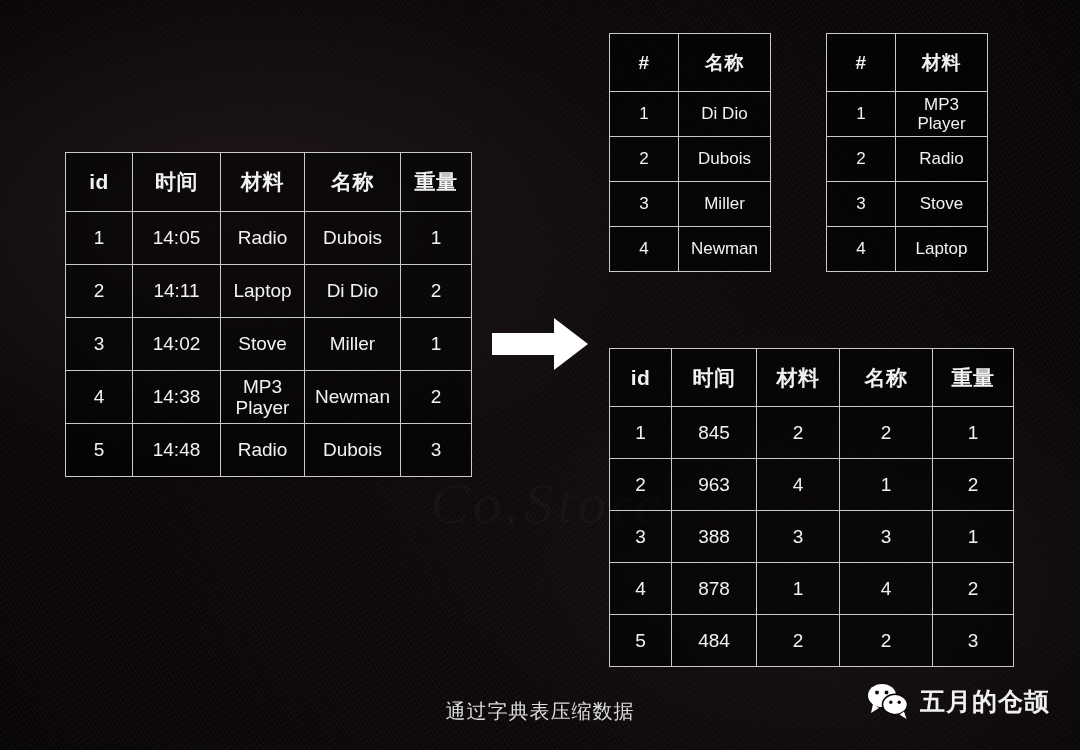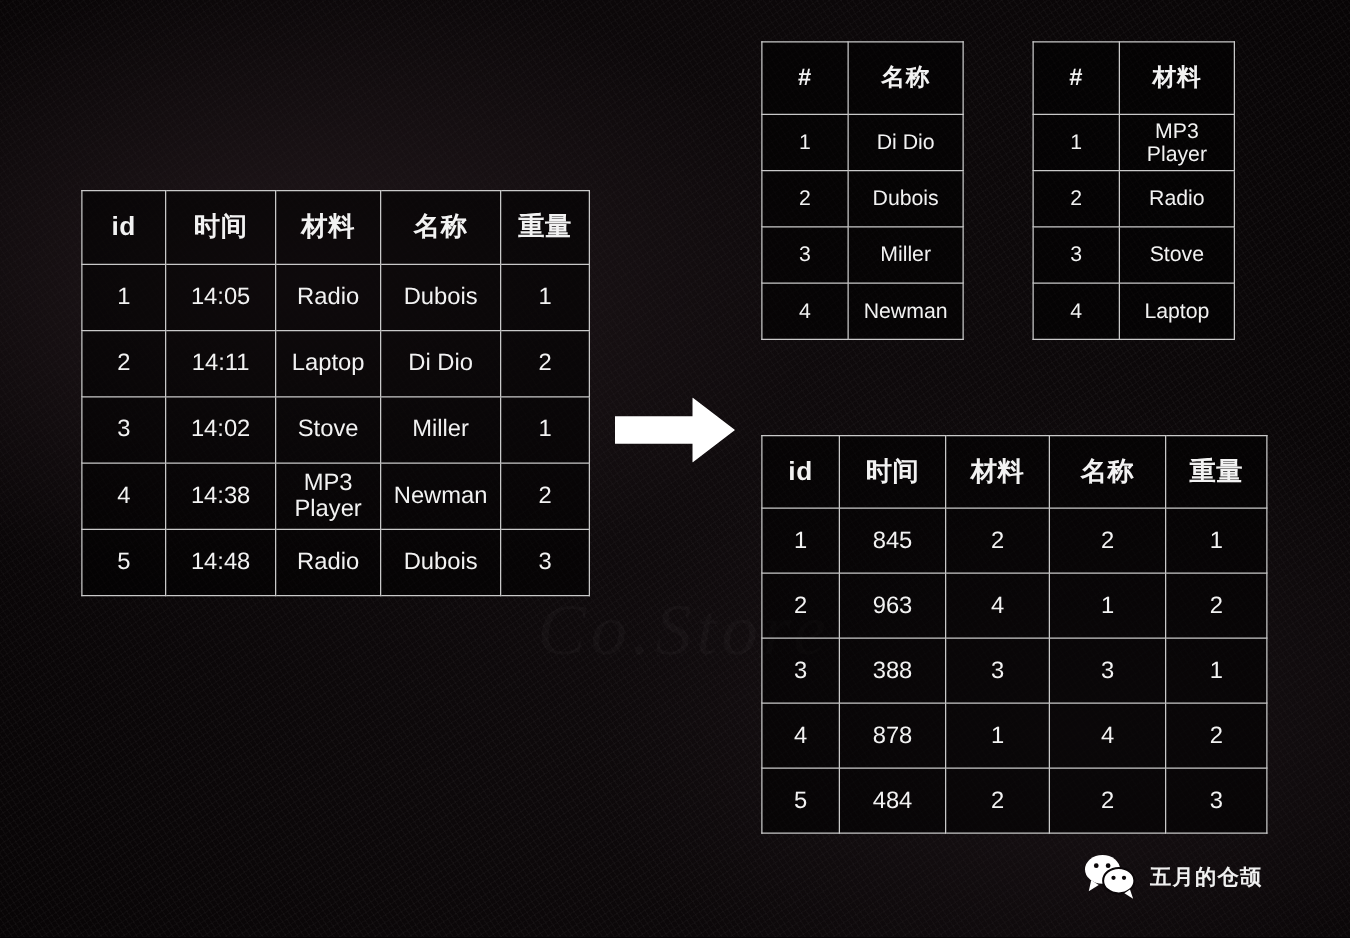--- a/index.html
+++ b/index.html
@@ -98,21 +98,21 @@
   #logo {
     position: absolute;
     left: 866px;
     top: 682px;
     display: flex;
     align-items: center;
     gap: 10px;
   }
   #logo .logo-text {
     color: #f0f0f0;
-    font-size: 17px;
+    font-size: 25px;
     letter-spacing: 1px;
     font-weight: bold;
   }
 </style>
 </head>
 <body>
 
 <div id="stage">
 
   <div class="watermark">Co.Store</div>
@@ -288,20 +288,21 @@
       <tr>
         <td>5</td>
         <td>484</td>
         <td>2</td>
         <td>2</td>
         <td>3</td>
       </tr>
     </tbody>
   </table>
 
+  <div id="caption">通过字典表压缩数据</div>
 
   <div id="logo">
     <svg width="44" height="38" viewBox="0 0 44 38">
       <ellipse cx="16" cy="13.5" rx="14" ry="11.5" fill="#ffffff"></ellipse>
       <polygon points="7,22 5,31 13,26" fill="#ffffff"></polygon>
       <circle cx="11" cy="10.5" r="1.9" fill="#0a0608"></circle>
       <circle cx="20.5" cy="10.5" r="1.9" fill="#0a0608"></circle>
       <ellipse cx="29" cy="22.5" rx="12.5" ry="10.2" fill="#ffffff" stroke="#0a0608" stroke-width="1.6"></ellipse>
       <polygon points="38,29.5 40.5,37 33.5,32.5" fill="#ffffff"></polygon>
       <circle cx="24.8" cy="20.2" r="1.7" fill="#0a0608"></circle>

